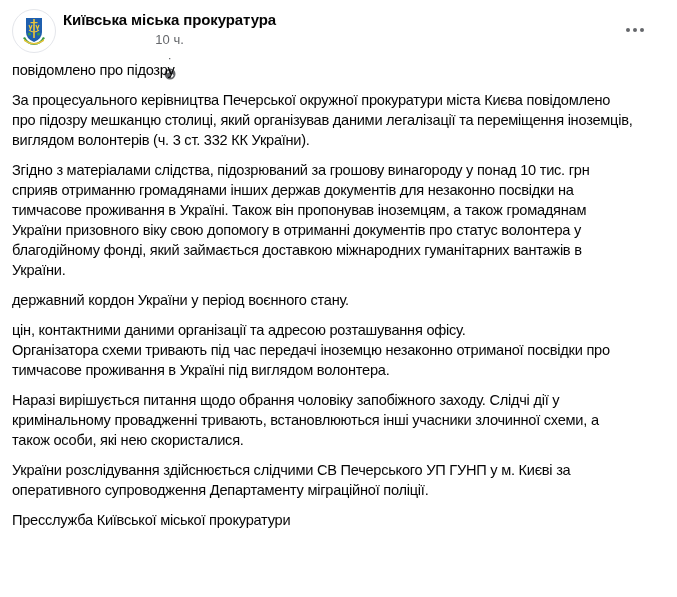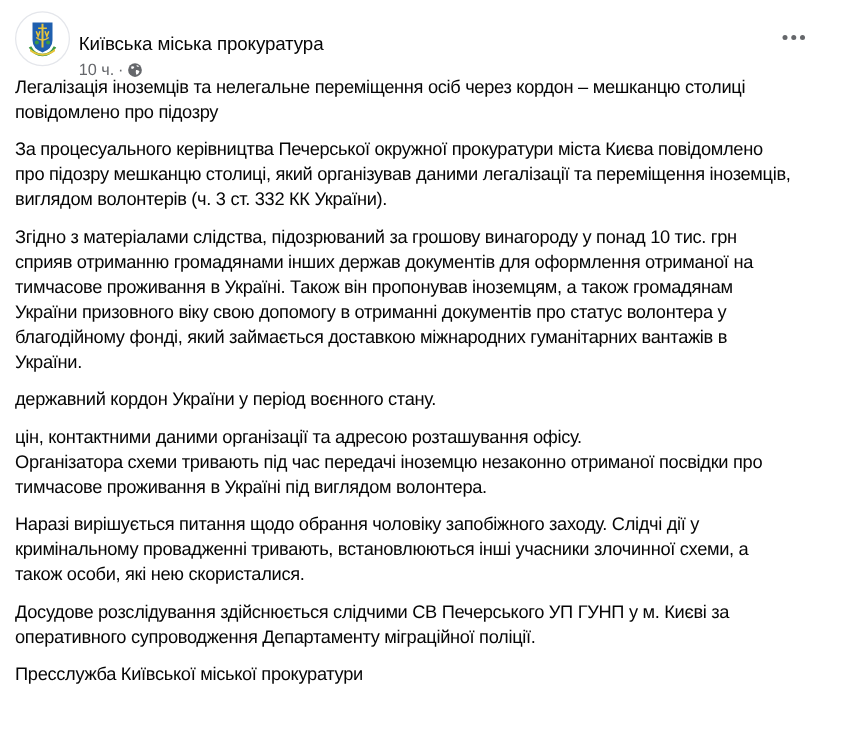--- a/index.html
+++ b/index.html
@@ -43,34 +43,35 @@
       flex-shrink: 0;
     }
     .meta {
       margin-left: 7px;
       display: flex;
       flex-direction: column;
       justify-content: center;
     }
     .page-name {
       font-size: 15px;
-      font-weight: normal;
+      font-weight: bold;
       color: #050505;
       line-height: 19px;
       letter-spacing: -0.1px;
       cursor: pointer;
       margin-top: 28px;
     }
     .sub {
       display: flex;
       align-items: center;
       font-size: 13px;
       color: #65676b;
       line-height: 18px;
       margin-top: 2px;
+      flex-direction: column;
     }
     .sub .dot {
       margin: 0 3px;
     }
     .globe {
       display: inline-flex;
       width: 12px;
       height: 12px;
       margin-top: 1px;
     }
@@ -153,51 +154,50 @@
   </div>
 
   <div class="more">
     <span></span>
     <span></span>
     <span></span>
   </div>
 
   <div class="body">
     <p>
-      <span class="line">Легалізація іноземців та нелегальне переміщення осіб через кордон – мешканцю столиці</span>
       <span class="line">повідомлено про підозру</span>
     </p>
     <p>
       <span class="line">За процесуального керівництва Печерської окружної прокуратури міста Києва повідомлено</span>
       <span class="line">про підозру мешканцю столиці, який організував даними легалізації та переміщення іноземців,</span>
       <span class="line">виглядом волонтерів (ч. 3 ст. 332 КК України).</span>
     </p>
     <p>
       <span class="line">Згідно з матеріалами слідства, підозрюваний за грошову винагороду у понад 10 тис. грн</span>
-      <span class="line">сприяв отриманню громадянами інших держав документів для оформлення отриманої на</span>
+      <span class="line">сприяв отриманню громадянами інших держав документів для незаконно посвідки на</span>
       <span class="line">тимчасове проживання в Україні. Також він пропонував іноземцям, а також громадянам</span>
       <span class="line">України призовного віку свою допомогу в отриманні документів про статус волонтера у</span>
       <span class="line">благодійному фонді, який займається доставкою міжнародних гуманітарних вантажів в</span>
       <span class="line">України.</span>
     </p>
     <p>
       <span class="line">державний кордон України у період воєнного стану.</span>
     </p>
     <p>
       <span class="line">цін, контактними даними організації та адресою розташування  офісу.</span>
       <span class="line">Організатора схеми тривають під час передачі іноземцю незаконно отриманої посвідки про</span>
       <span class="line">тимчасове проживання в Україні під виглядом волонтера.</span>
     </p>
     <p>
       <span class="line">Наразі вирішується питання щодо обрання чоловіку запобіжного заходу. Слідчі дії у</span>
       <span class="line">кримінальному провадженні тривають, встановлюються інші учасники злочинної схеми, а</span>
       <span class="line">також особи, які нею скористалися.</span>
     </p>
     <p>
-      <span class="line">Досудове розслідування здійснюється слідчими СВ Печерського УП ГУНП у м. Києві за</span>
+      <span class="line">України розслідування здійснюється слідчими СВ Печерського УП ГУНП у м. Києві за</span>
       <span class="line">оперативного супроводження Департаменту міграційної поліції.</span>
     </p>
     <p>
       <span class="line">Пресслужба Київської міської прокуратури</span>
     </p>
   </div>
 
 </div>
 
 </body></html>

